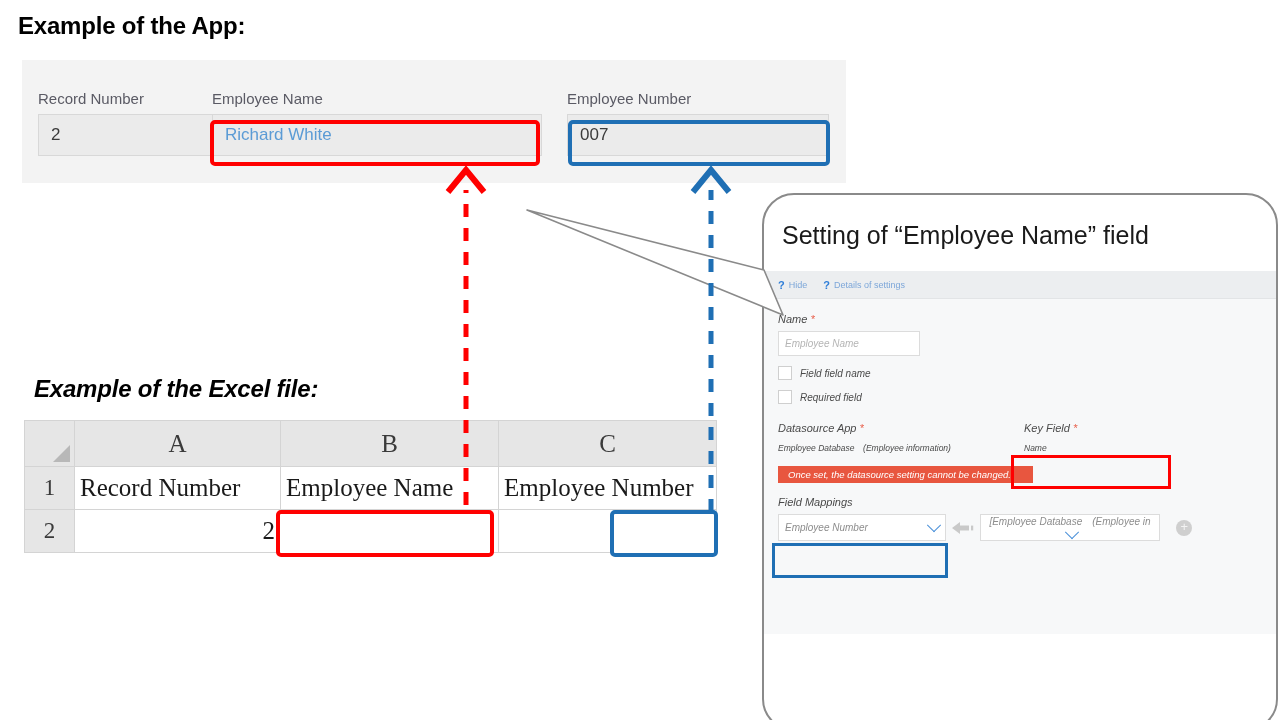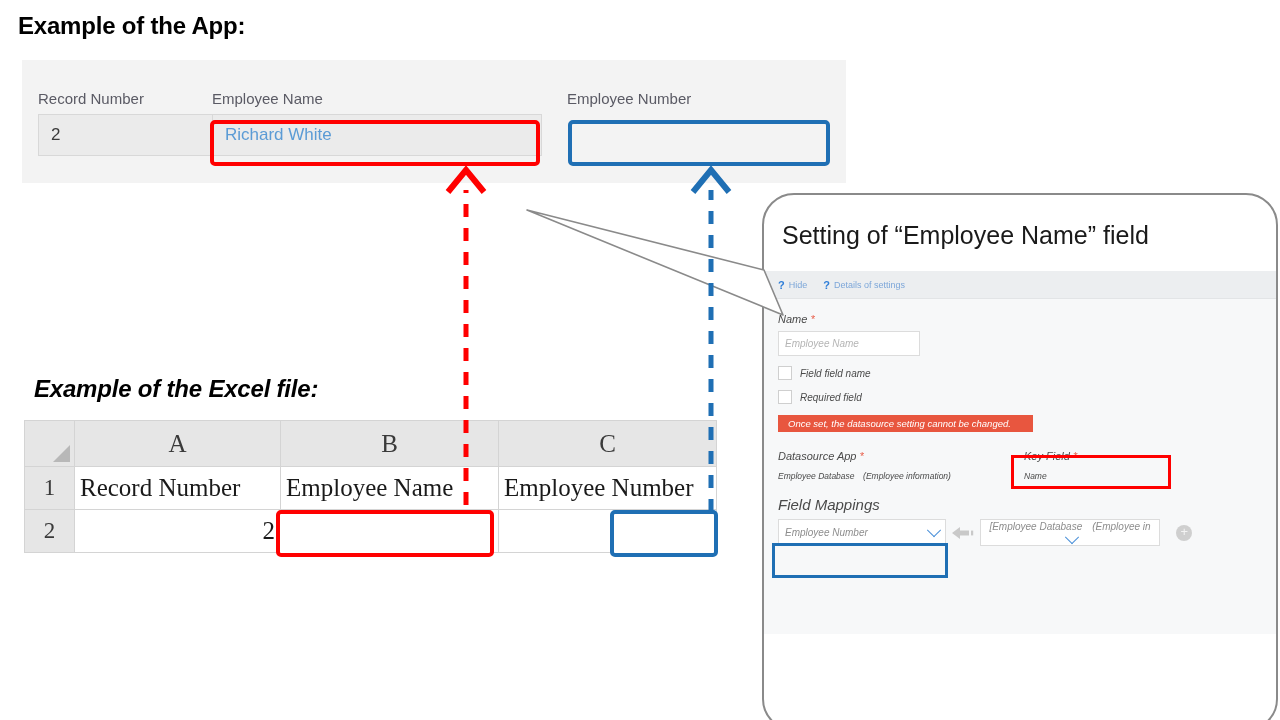--- a/index.html
+++ b/index.html
@@ -267,21 +267,21 @@
     color: #ffffff;
     font-size: 9.5px;
     height: 17px;
     width: 255px;
     display: flex;
     align-items: center;
     padding-left: 10px;
     box-sizing: border-box;
     white-space: nowrap;
   }
-  #fm-label { margin-top: 13px; font-size: 15px; color: #4a4a4a; }
+  #fm-label { margin-top: 13px; font-size: 11px; color: #4a4a4a; }
   #fm-row {
     margin-top: 6px;
     display: flex;
     align-items: center;
   }
   .select-box {
     height: 27px;
     background: #ffffff;
     border: 1px solid #dcdcdc;
     box-sizing: border-box;
@@ -354,20 +354,21 @@
     <div class="app-input">2</div>
   </div>
 
   <div class="app-field" id="field-name">
     <div class="app-label">Employee Name</div>
     <div class="app-input">Richard White</div>
   </div>
 
   <div class="app-field" id="field-number">
     <div class="app-label">Employee Number</div>
+    <div class="app-input">007</div>
   </div>
 
 </div>
 
 <div class="hl hl-red" id="hl-app-name"></div>
 <div class="hl hl-blue" id="hl-app-number"></div>
 
 <table id="excel">
   <tbody>
       <tr>
@@ -424,38 +425,38 @@
       <div class="chk-row">
         <span class="chk-box"></span>
         <span class="chk-label">Field field name</span>
       </div>
 
       <div class="chk-row">
         <span class="chk-box"></span>
         <span class="chk-label">Required field</span>
       </div>
 
-      <div id="warn-banner">Once set, the datasource setting cannot be changed.</div>
-
       <div id="ds-row">
         <div id="ds-col">
           <div class="f-label">
             <span>Datasource App</span>
             <span class="req">*</span>
           </div>
           <div class="ds-value">Employee Database　(Employee information)</div>
         </div>
         <div id="kf-col">
           <div class="f-label">
             <span>Key Field</span>
             <span class="req">*</span>
           </div>
           <div class="ds-value">Name</div>
         </div>
       </div>
+
+      <div id="warn-banner">Once set, the datasource setting cannot be changed.</div>
 
       <div id="fm-label" class="f-label">Field Mappings</div>
 
       <div id="fm-row">
         <div class="select-box" id="fm-select-left">
           <span>Employee Number</span>
           <span class="chev"></span>
         </div>
         <div id="fm-arrow">
           <svg width="22" height="14" viewBox="0 0 22 14">

